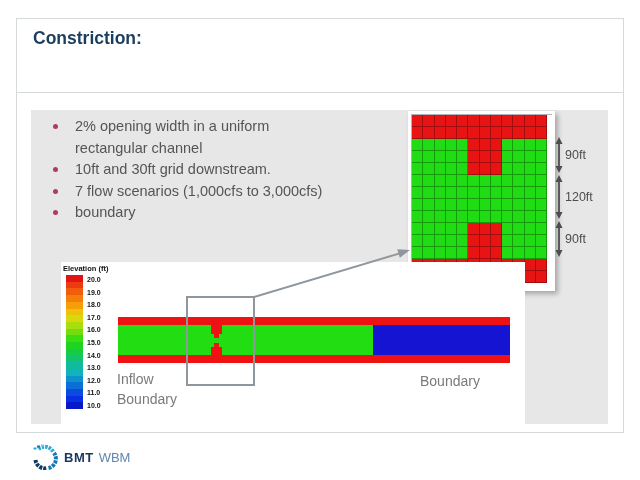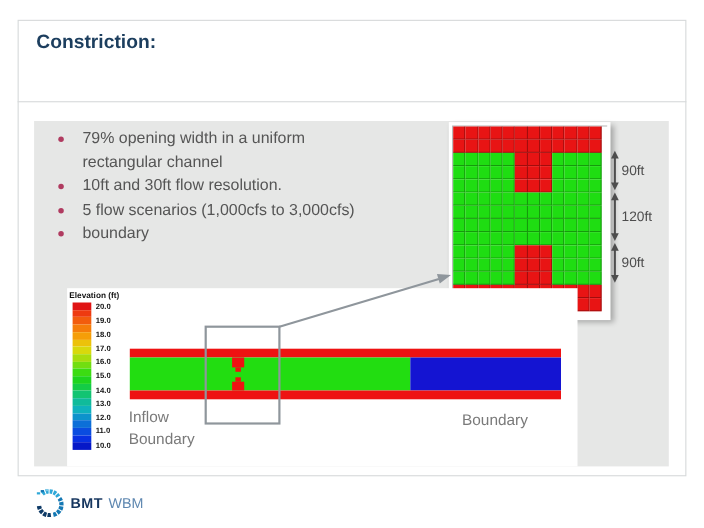--- a/index.html
+++ b/index.html
@@ -79,34 +79,34 @@
 <div class="abs title-block">
   <div class="title-line1">Constriction:</div>
 </div>
 
 <div class="abs content-panel"></div>
 
 <ul class="abs bullets">
     <li>
       <span class="bullet-dot"></span>
       <div class="bullet-text">
-        <div>79% opening width in a uniform</div>
+        <div>2% opening width in a uniform</div>
         <div>rectangular channel</div>
       </div>
     </li>
     <li>
       <span class="bullet-dot"></span>
       <div class="bullet-text">
-        <div>10ft and 30ft flow resolution.</div>
+        <div>10ft and 30ft grid downstream.</div>
       </div>
     </li>
     <li>
       <span class="bullet-dot"></span>
       <div class="bullet-text">
-        <div>5 flow scenarios (1,000cfs to 3,000cfs)</div>
+        <div>7 flow scenarios (1,000cfs to 3,000cfs)</div>
       </div>
     </li>
     <li>
       <span class="bullet-dot"></span>
       <div class="bullet-text">
         <div>boundary</div>
       </div>
     </li>
   </ul>
 

